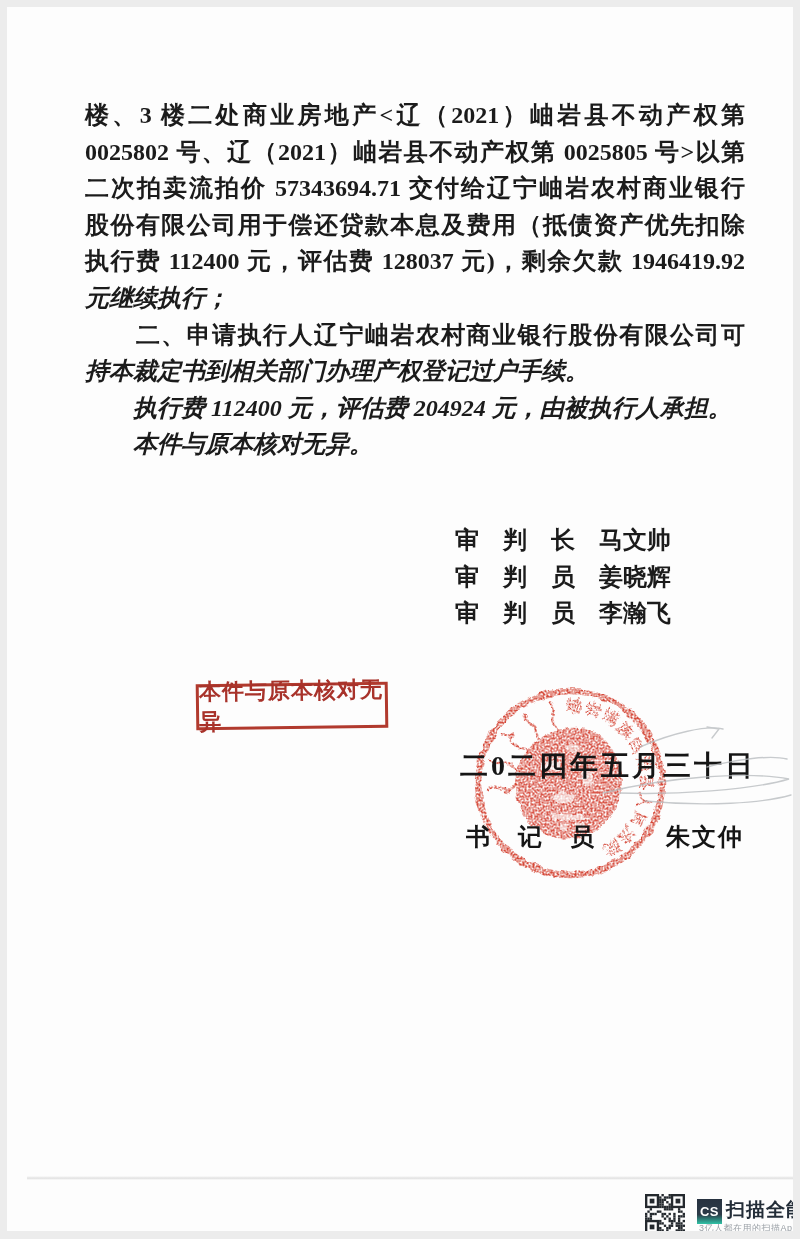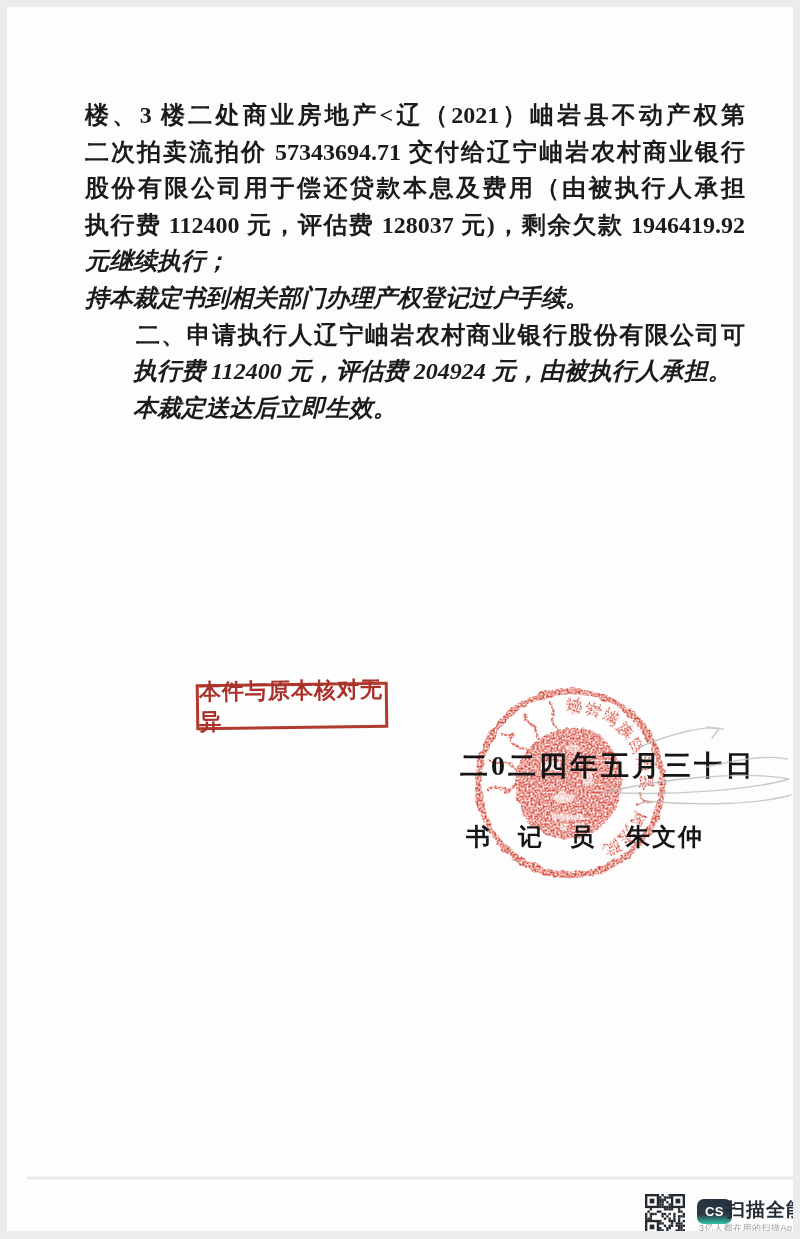--- a/index.html
+++ b/index.html
@@ -45,62 +45,74 @@
   .date-line{
     position:absolute;left:453px;top:740px;z-index:5;
     font-size:28px;letter-spacing:3px;color:#151515;white-space:nowrap;
     font-family:"Liberation Serif","DejaVu Serif",serif;font-weight:600;
   }
   .clerk-line{
     position:absolute;left:459px;top:814px;z-index:5;
     font-size:24px;letter-spacing:2px;color:#151515;white-space:nowrap;
     font-family:"Liberation Serif","DejaVu Serif",serif;font-weight:600;
   }
-  .clerk-name{margin-left:30px;}
+  .clerk-name{margin-left:30px;padding-left:40px;}
   
   .scribbles{position:absolute;left:0;top:0;width:786px;height:1224px;z-index:6;pointer-events:none;}
   
   .fold-shadow{
     position:absolute;left:20px;top:1169px;width:766px;height:4px;
     background:linear-gradient(to bottom,rgba(0,0,0,0) 0%,rgba(190,190,190,.45) 55%,rgba(0,0,0,0) 100%);
   }
   
   .wm-qr{position:absolute;left:638px;top:1187px;width:40px;height:40px;}
   .wm-logo{
-    position:absolute;left:690px;top:1192px;width:35px;height:25px;border-radius:7px;
+    position:absolute;left:690px;top:1192px;width:25px;height:25px;border-radius:0;
     background:linear-gradient(to bottom,#273240 0%,#2c3a47 62%,#2fc3a7 100%);
     color:#fff;font-size:13px;font-weight:bold;display:flex;align-items:center;justify-content:center;
     letter-spacing:.5px;
   }
   .wm-app{
     position:absolute;left:719px;top:1190px;width:100px;white-space:nowrap;
     font-size:19px;font-weight:bold;color:#232d38;letter-spacing:1px;
   }
   .wm-tagline{
     position:absolute;left:692px;top:1215px;width:120px;white-space:nowrap;
     font-size:9px;color:#9aa0a6;letter-spacing:.5px;
   }
 </style>
 </head>
 <body>
 
 <div class="page">
 
   <div class="doc-text">
     <div class="line jline">楼、3 楼二处商业房地产&lt;辽（2021）岫岩县不动产权第</div>
+    <div class="line jline">0025802 号、辽（2021）岫岩县不动产权第 0025805 号&gt;以第</div>
     <div class="line jline">二次拍卖流拍价 57343694.71 交付给辽宁岫岩农村商业银行</div>
-    <div class="line jline">股份有限公司用于偿还贷款本息及费用（由被执行人承担</div>
+    <div class="line jline">股份有限公司用于偿还贷款本息及费用（抵债资产优先扣除</div>
     <div class="line jline">执行费 112400 元，评估费 128037 元)，剩余欠款 1946419.92</div>
     <div class="line lline">元继续执行；</div>
+    <div class="line jline">　　二、申请执行人辽宁岫岩农村商业银行股份有限公司可</div>
     <div class="line lline">持本裁定书到相关部门办理产权登记过户手续。</div>
-    <div class="line jline">　　二、申请执行人辽宁岫岩农村商业银行股份有限公司可</div>
     <div class="line lline">　　执行费 112400 元，评估费 204924 元，由被执行人承担。</div>
-    <div class="line lline">　　本裁定送达后立即生效。</div>
-  </div>
-
+    <div class="line lline">　　本件与原本核对无异。</div>
+  </div>
+
+  <div class="sig-block">
+    <div class="sig-row">
+      <span>审　判　长</span><span class="sig-name">马文帅</span>
+    </div>
+    <div class="sig-row">
+      <span>审　判　员</span><span class="sig-name">姜晓辉</span>
+    </div>
+    <div class="sig-row">
+      <span>审　判　员</span><span class="sig-name">李瀚飞</span>
+    </div>
+  </div>
 
   <div class="verify-stamp">
     <span>本件与原本核对无异</span>
   </div>
 
   <div class="seal">
     <svg width="210" height="210" viewBox="0 0 210 210">
       <defs>
         <filter id="stamp" x="-15%" y="-15%" width="130%" height="130%">
           <feTurbulence type="fractalNoise" baseFrequency="0.12" numOctaves="2" seed="3" result="warp"></feTurbulence>

